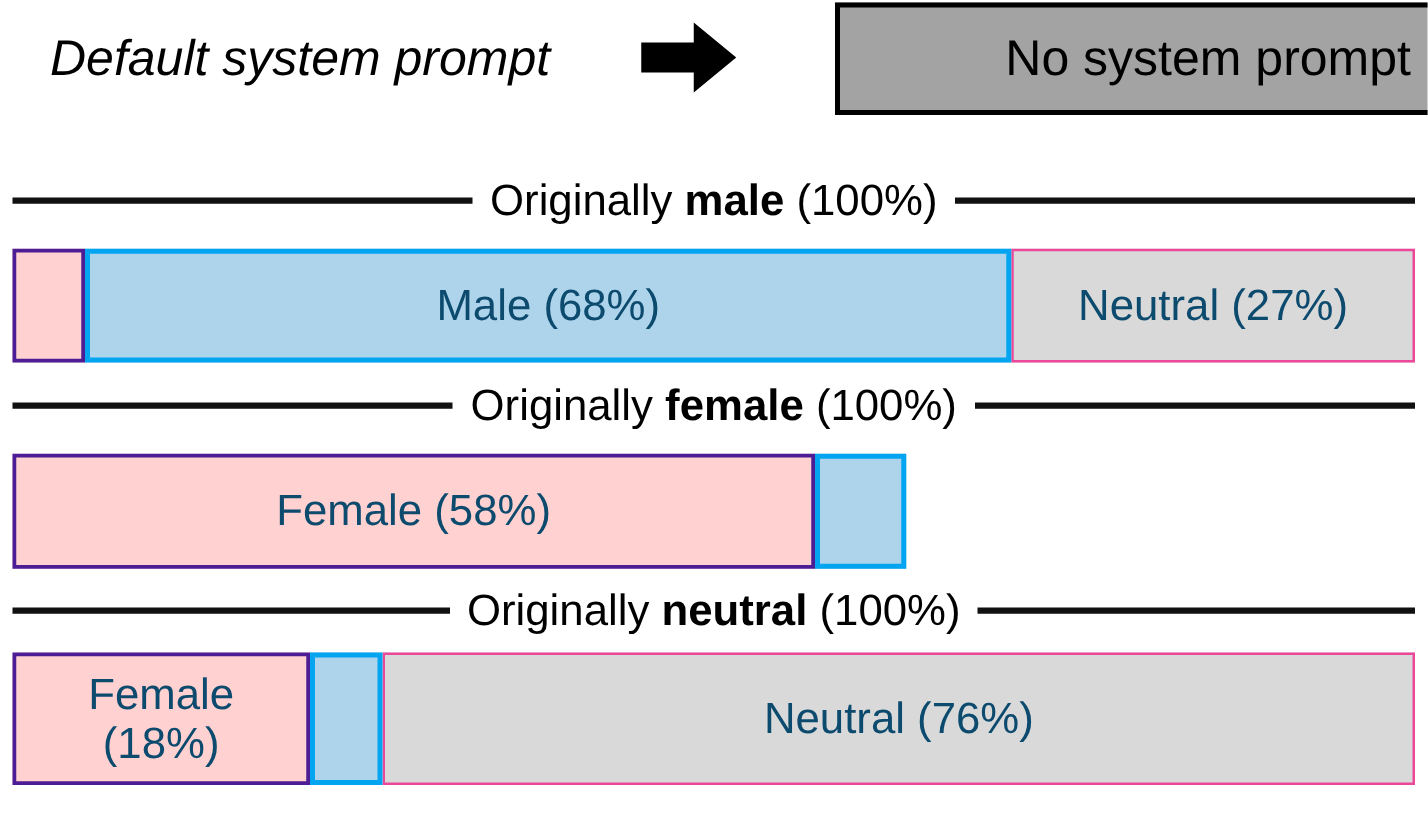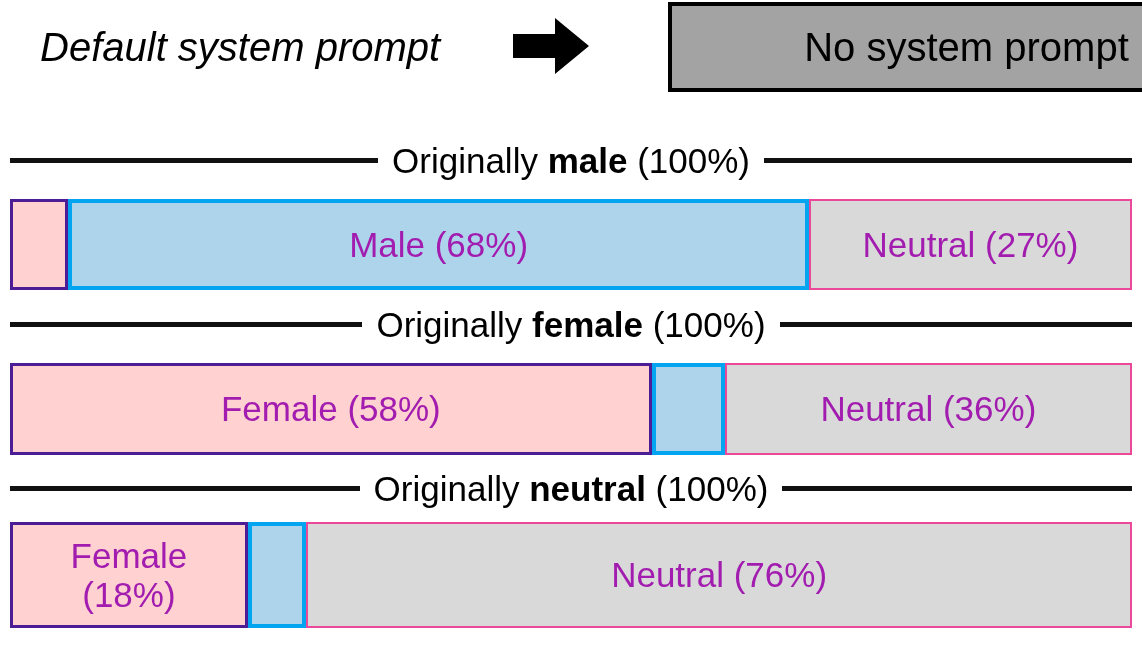--- a/index.html
+++ b/index.html
@@ -101,21 +101,21 @@
     display: flex;
     align-items: center;
     justify-content: center;
     overflow: hidden;
   }
   .seg-label {
     font-size: 35px;
     line-height: 1.12;
     text-align: center;
     white-space: pre-line;
-    color: #a21caf;
+    color: #0c4a6e;
   }
   .seg-female {
     background: #FFD1D1;
     border: 3px solid #4c1d95;
   }
   .seg-neutral {
     background: #D9D9D9;
     border: 2px solid #ec4899;
   }
   .seg-male {
@@ -176,23 +176,20 @@
     <span class="rule-line"></span>
   </div>
 
   <div class="stacked-bar" id="bar-1">
     <div class="seg seg-female" style="flex:0 0 57.2%">
       <span class="seg-label">Female (58%)</span>
     </div>
     <div class="seg seg-male seg-highlight" style="flex:0 0 6.5%">
       <span class="seg-label"></span>
     </div>
-    <div class="seg seg-neutral" style="flex:1 1 auto">
-      <span class="seg-label">Neutral (36%)</span>
-    </div>
   </div>
 
 </div>
 
 <div class="bar-group" id="bar-group-2">
 
   <div class="group-header">
     <span class="rule-line"></span>
     <span class="group-title"><span>Originally </span><b>neutral</b><span> (100%)</span></span>
     <span class="rule-line"></span>

